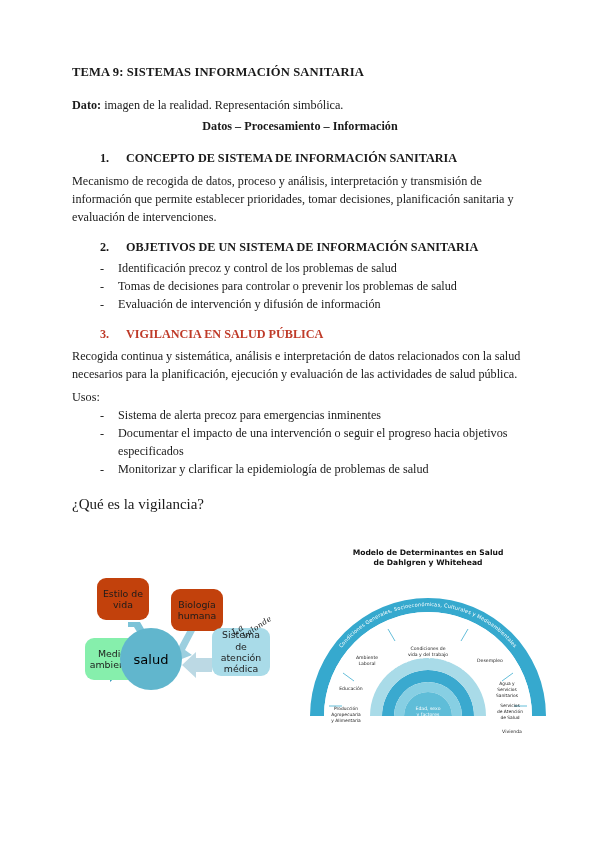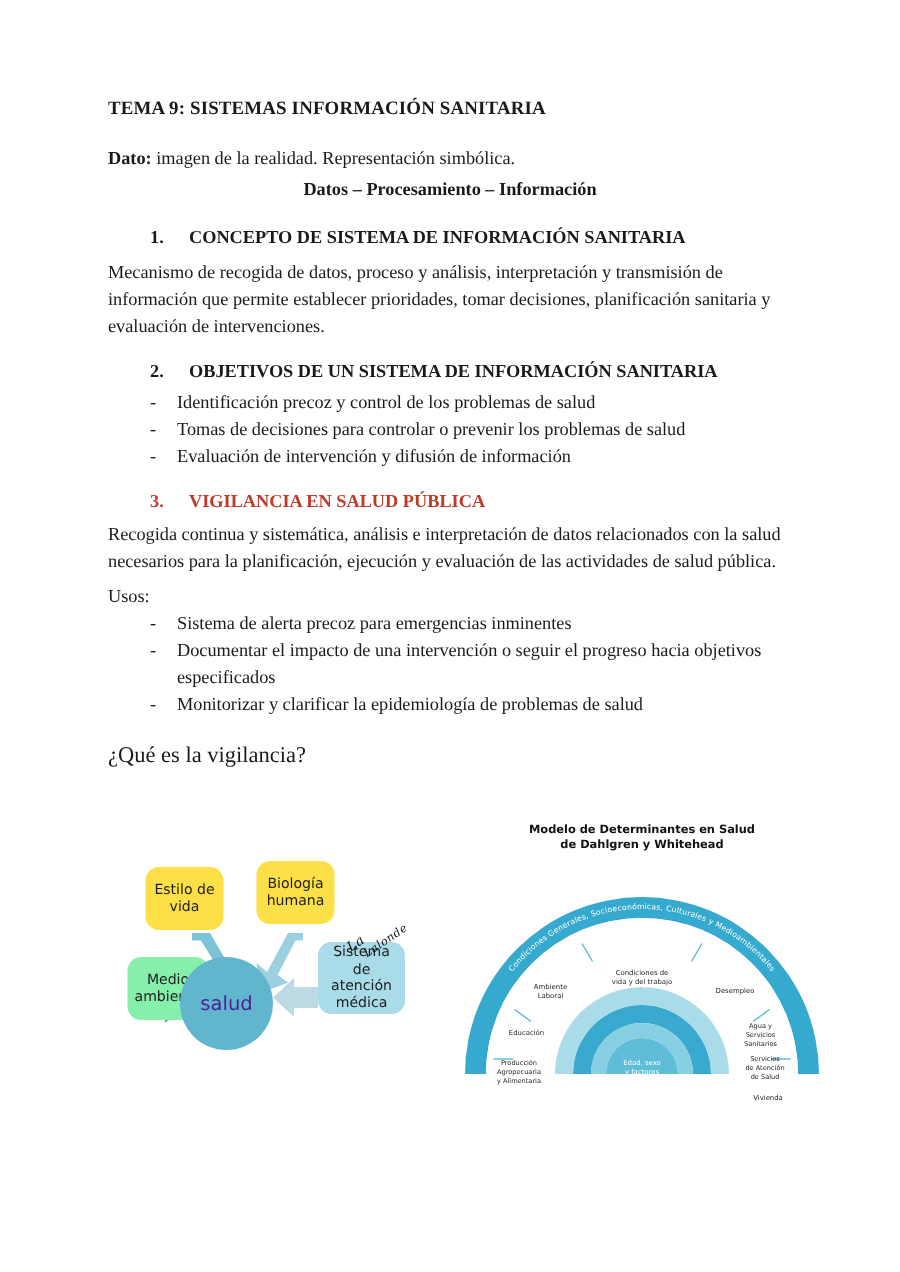--- a/index.html
+++ b/index.html
@@ -113,54 +113,54 @@
   
   .lalonde {
     position: absolute;
     left: 40px;
     top: 22px;
     width: 260px;
     height: 160px;
   }
   .lbox {
     position: absolute;
-    background: #fde047;
+    background: #c2410c;
     border-radius: 9px;
     color: #1c1c1c;
     font-family: "DejaVu Sans", "Liberation Sans", sans-serif;
     font-size: 9.4px;
     line-height: 1.22;
     text-align: center;
     display: flex;
     align-items: center;
     justify-content: center;
     padding: 3px 4px;
     box-sizing: border-box;
   }
   .lbox.estilo     { left: 57px;  top: 8px;   width: 52px; height: 42px; }
-  .lbox.biologia   { left: 131px; top: 4px;   width: 52px; height: 42px; }
+  .lbox.biologia   { left: 131px; top: 19px;   width: 52px; height: 42px; }
   .lbox.medio      { left: 12px;   top: 68px;  width: 54px; height: 42px;
                      background: #86efac; margin-left: 33px; }
   .lbox.sistema    { left: 172px; top: 58px;  width: 58px; height: 48px;
                      background: #a9dbe8; }
 
   .salud-circle {
     position: absolute;
     left: 80px;
-    top: 68px;
+    top: 58px;
     width: 62px;
     height: 62px;
     border-radius: 50%;
     background: #61b6cd;
     display: flex;
     align-items: center;
     justify-content: center;
     font-family: "DejaVu Sans", "Liberation Sans", sans-serif;
     font-size: 13px;
-    color: #4c1d95;
+    color: #000000;
   }
   .arrow-svg {
     position: absolute;
     left: 0; top: 0;
     width: 260px; height: 160px;
     overflow: visible;
   }
   .lalonde-note {
     position: absolute;
     left: 196px;

